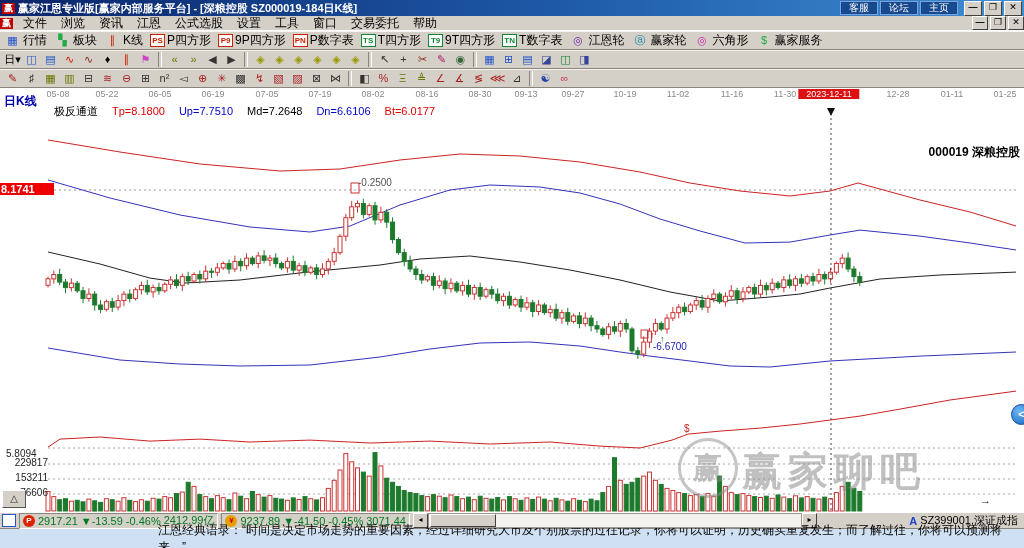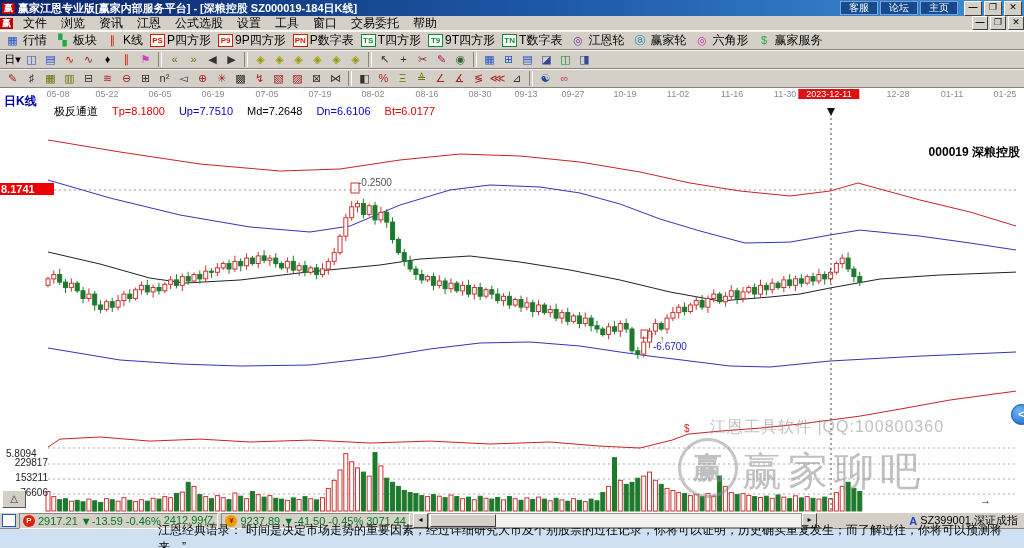--- a/index.html
+++ b/index.html
@@ -679,24 +679,23 @@
   <div class="ov" id="indrow" style="left:54px;top:13px;"><span class="indtok" style="color: rgb(0, 0, 0);">极反通道</span><span class="indtok" style="color: rgb(224, 0, 0);">Tp=8.1800</span><span class="indtok" style="color: rgb(0, 0, 204);">Up=7.7510</span><span class="indtok" style="color: rgb(0, 0, 0);">Md=7.2648</span><span class="indtok" style="color: rgb(0, 0, 204);">Dn=6.6106</span><span class="indtok" style="color: rgb(224, 0, 0);">Bt=6.0177</span></div>
   <div class="ov" style="right:4px;top:12px;color:#000000;font-weight:bold;font-size:12px;margin-top:44px;">000019  深粮控股</div>
   <div class="ov" id="pricebox">8.1741</div>
   <div class="ov ylab" style="left:6px;top:349px;margin-top:11px;">5.8094</div>
   <div class="ov" id="vollabels">
       <div class="ylab" style="position: absolute; right: 0px; top: 369px; left: 6px; width: 42px; text-align: right;">229817</div>
       <div class="ylab" style="position: absolute; right: 0px; top: 384px; left: 6px; width: 42px; text-align: right;">153211</div>
       <div class="ylab" style="position: absolute; right: 0px; top: 399px; left: 6px; width: 42px; text-align: right;">76606</div>
     </div>
 
-  <div class="ov wm" style="left:710px;top:329px;font-size:16px;letter-spacing:1px;">江恩工具软件 |QQ:100800360</div>
   <div class="ov wm" style="left:678px;top:350px;width:54px;height:54px;border:3px solid rgba(140,140,140,0.5);
        border-radius:50%;font-size:30px;line-height:54px;text-align:center;font-weight:bold;">赢</div>
-  <div class="ov wm" style="left:742px;top:356px;font-size:40px;font-weight:normal;letter-spacing:6px;text-align:right;">赢家聊吧</div>
+  <div class="ov wm" style="left:742px;top:356px;font-size:40px;font-weight:bold;letter-spacing:6px;text-align:right;">赢家聊吧</div>
 
   <div class="ov" id="circlebtn">&lt;</div>
   <div class="ov" id="tribtn">△</div>
   <div class="ov" id="volarrow">→</div>
 </div>
 
 <div id="statusbar" class="bar">
   <span class="gridicon"></span>
   <span class="spanel">
     <span class="coin" style="background:#dd2200;">P</span>

